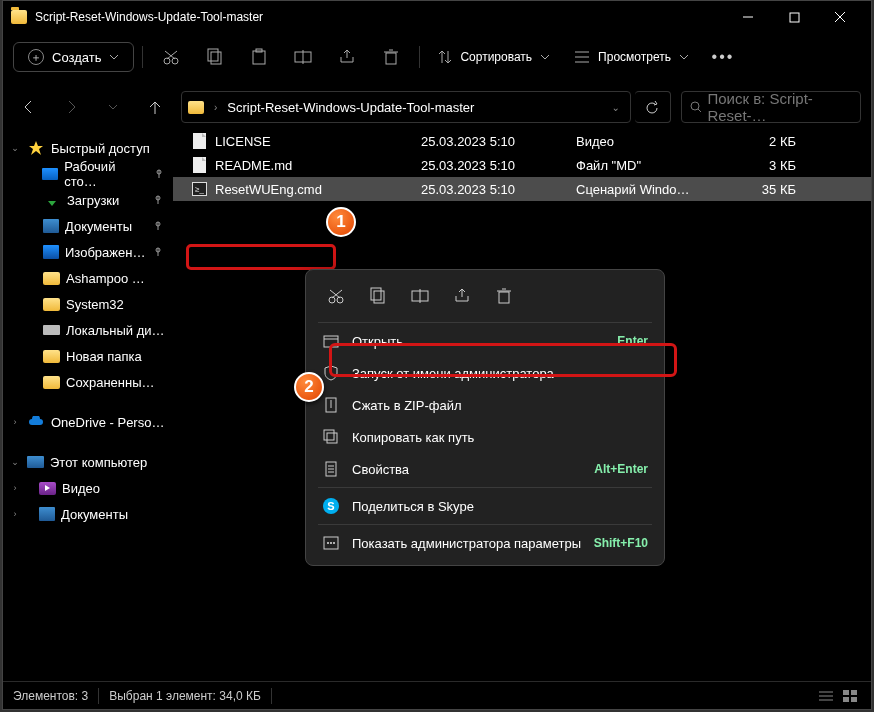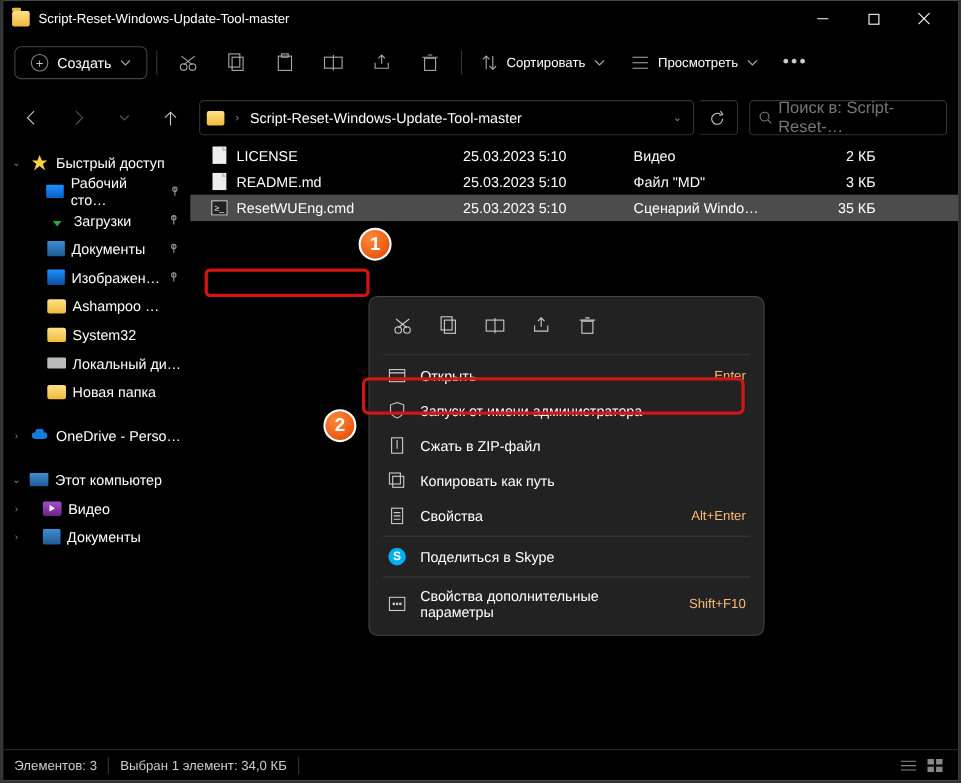--- a/index.html
+++ b/index.html
@@ -55,21 +55,21 @@
   .row.sel { background:#4c4c4c;}
   .highlight1 { position:absolute; border:3px solid #d21515; border-radius:5px;}
   .callout { position:absolute; width:30px; height:30px; border-radius:50%; background:radial-gradient(circle at 35% 30%, #ff8a3b, #e24400); border:2px solid #fff; color:#fff; font-weight:bold; display:flex; align-items:center; justify-content:center; font-size:17px; box-shadow:0 2px 4px rgba(0,0,0,0.7);}
   .ctxmenu { position:absolute; width:360px; background:#222; border:1px solid #444; border-radius:8px; box-shadow:0 8px 24px rgba(0,0,0,0.6); padding:6px;}
   .ctxrow-icons { display:flex; gap:6px; padding:4px 6px 8px 6px; justify-content:flex-start;}
   .ctxrow-icons div { width:36px; height:32px; display:flex; align-items:center; justify-content:center;}
   .ctxrow-icons svg{stroke:#ccc; fill:none;}
   .ctxsep { height:1px; background:#3a3a3a; margin:2px 6px;}
   .ctxitem { display:flex; align-items:center; gap:12px; padding:7px 10px; color:#fff; font-size:13px; border-radius:4px;}
   .ctxitem .cicon{width:18px; height:18px; display:flex;align-items:center;justify-content:center;}
-  .ctxitem .shortcut{margin-left:auto; color:#fdba74; font-size:12px;}
+  .ctxitem .shortcut{margin-left:auto; color:#86efac; font-size:12px;font-weight:bold;}
   .statusbar { position:absolute; bottom:0; left:0; right:0; height:28px; border-top:1px solid #2a2a2a; display:flex; align-items:center; padding:0 10px; color:#ccc; font-size:12px;}
   .statusbar .sep{ width:1px; height:16px; background:#333; margin:0 10px;}
   .viewbtns{ margin-left:auto; display:flex; gap:2px;}
   .viewbtns div{width:22px; height:20px; display:flex; align-items:center; justify-content:center;}
   .skype{width:16px;height:16px;background:#00aff0;border-radius:50%;color:#fff;font-size:11px;font-weight:bold;display:flex;align-items:center;justify-content:center;}
 </style>
 </head>
 <body>
 
 <div class="window">
@@ -288,20 +288,26 @@
           <span class="sbchevron"></span>
           <span style="width:10px"></span>
           <span class="sbicon disk"></span>
           <span>Локальный ди…</span>
         </div>
       <div class="sbitem">
           <span class="sbchevron"></span>
           <span style="width:10px"></span>
           <span class="sbicon folder"></span>
           <span>Новая папка</span>
+        </div>
+      <div class="sbitem">
+          <span class="sbchevron"></span>
+          <span style="width:10px"></span>
+          <span class="sbicon folder"></span>
+          <span>Сохраненны…</span>
         </div>
       <div style="height:14px"></div>
       <div class="sbitem">
           <span class="sbchevron">›</span>
           <span class="sbicon cloud">
             <svg width="17" height="12">
               <path d="M4 9 a3 3 0 0 1 0 -6 a4 4 0 0 1 8 0 a3 3 0 0 1 0 6 z"></path>
             </svg>
           </span>
           <span>OneDrive - Perso…</span>
@@ -393,21 +399,21 @@
             <rect x="0" y="7" width="6" height="5"></rect>
             <rect x="8" y="7" width="6" height="5"></rect>
           </svg>
         </div>
     </div>
   </div>
 
   <div class="highlight1" style="top:243px; left:183px; width:150px; height:26px;"></div>
   <div class="callout" style="top:206px; left:323px;">1</div>
 
-  <div class="ctxmenu" style="top:268px; left:332px;">
+  <div class="ctxmenu" style="top:268px; left:302px;">
     <div class="ctxrow-icons">
       <div>
           <svg width="18" height="18">
             <circle cx="5" cy="13" r="3"></circle>
             <circle cx="13" cy="13" r="3"></circle>
             <line x1="3" y1="3" x2="13" y2="11"></line>
             <line x1="15" y1="3" x2="5" y2="11"></line>
           </svg>
         </div>
       <div>
@@ -494,21 +500,21 @@
     <div class="ctxsep"></div>
     <div class="ctxitem">
       <span class="cicon">
           <svg width="16" height="14" stroke="#ccc" fill="none">
             <rect x="1" y="1" width="14" height="12"></rect>
             <circle cx="5" cy="7" r="0.7" fill="#ccc"></circle>
             <circle cx="8" cy="7" r="0.7" fill="#ccc"></circle>
             <circle cx="11" cy="7" r="0.7" fill="#ccc"></circle>
           </svg>
         </span>
-      <span>Свойства дополнительные параметры</span>
+      <span>Показать администратора параметры</span>
       <span class="shortcut">Shift+F10</span>
     </div>
   </div>
 
   <div class="highlight1" style="top:342px; left:326px; width:348px; height:34px; border-radius:6px;"></div>
   <div class="callout" style="top:371px; left:291px;">2</div>
 
 </div>
 
 </body></html>

